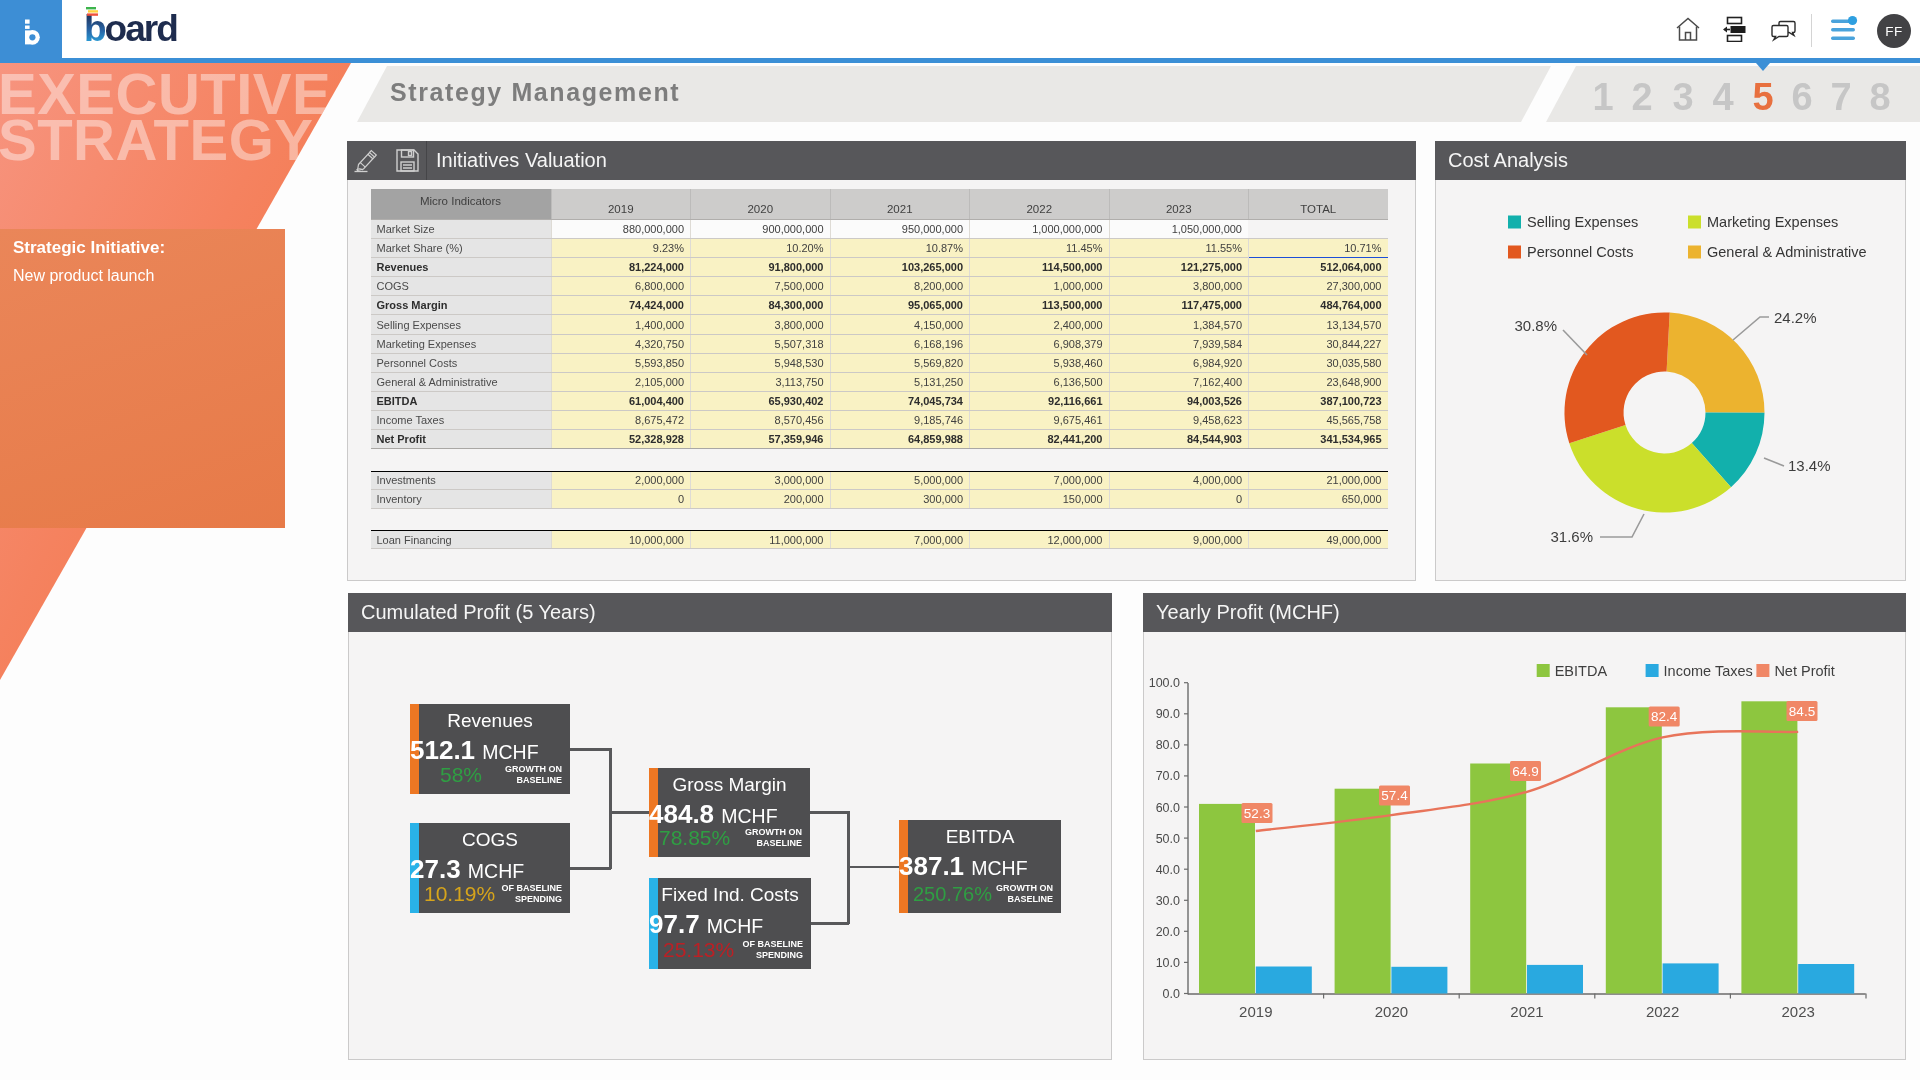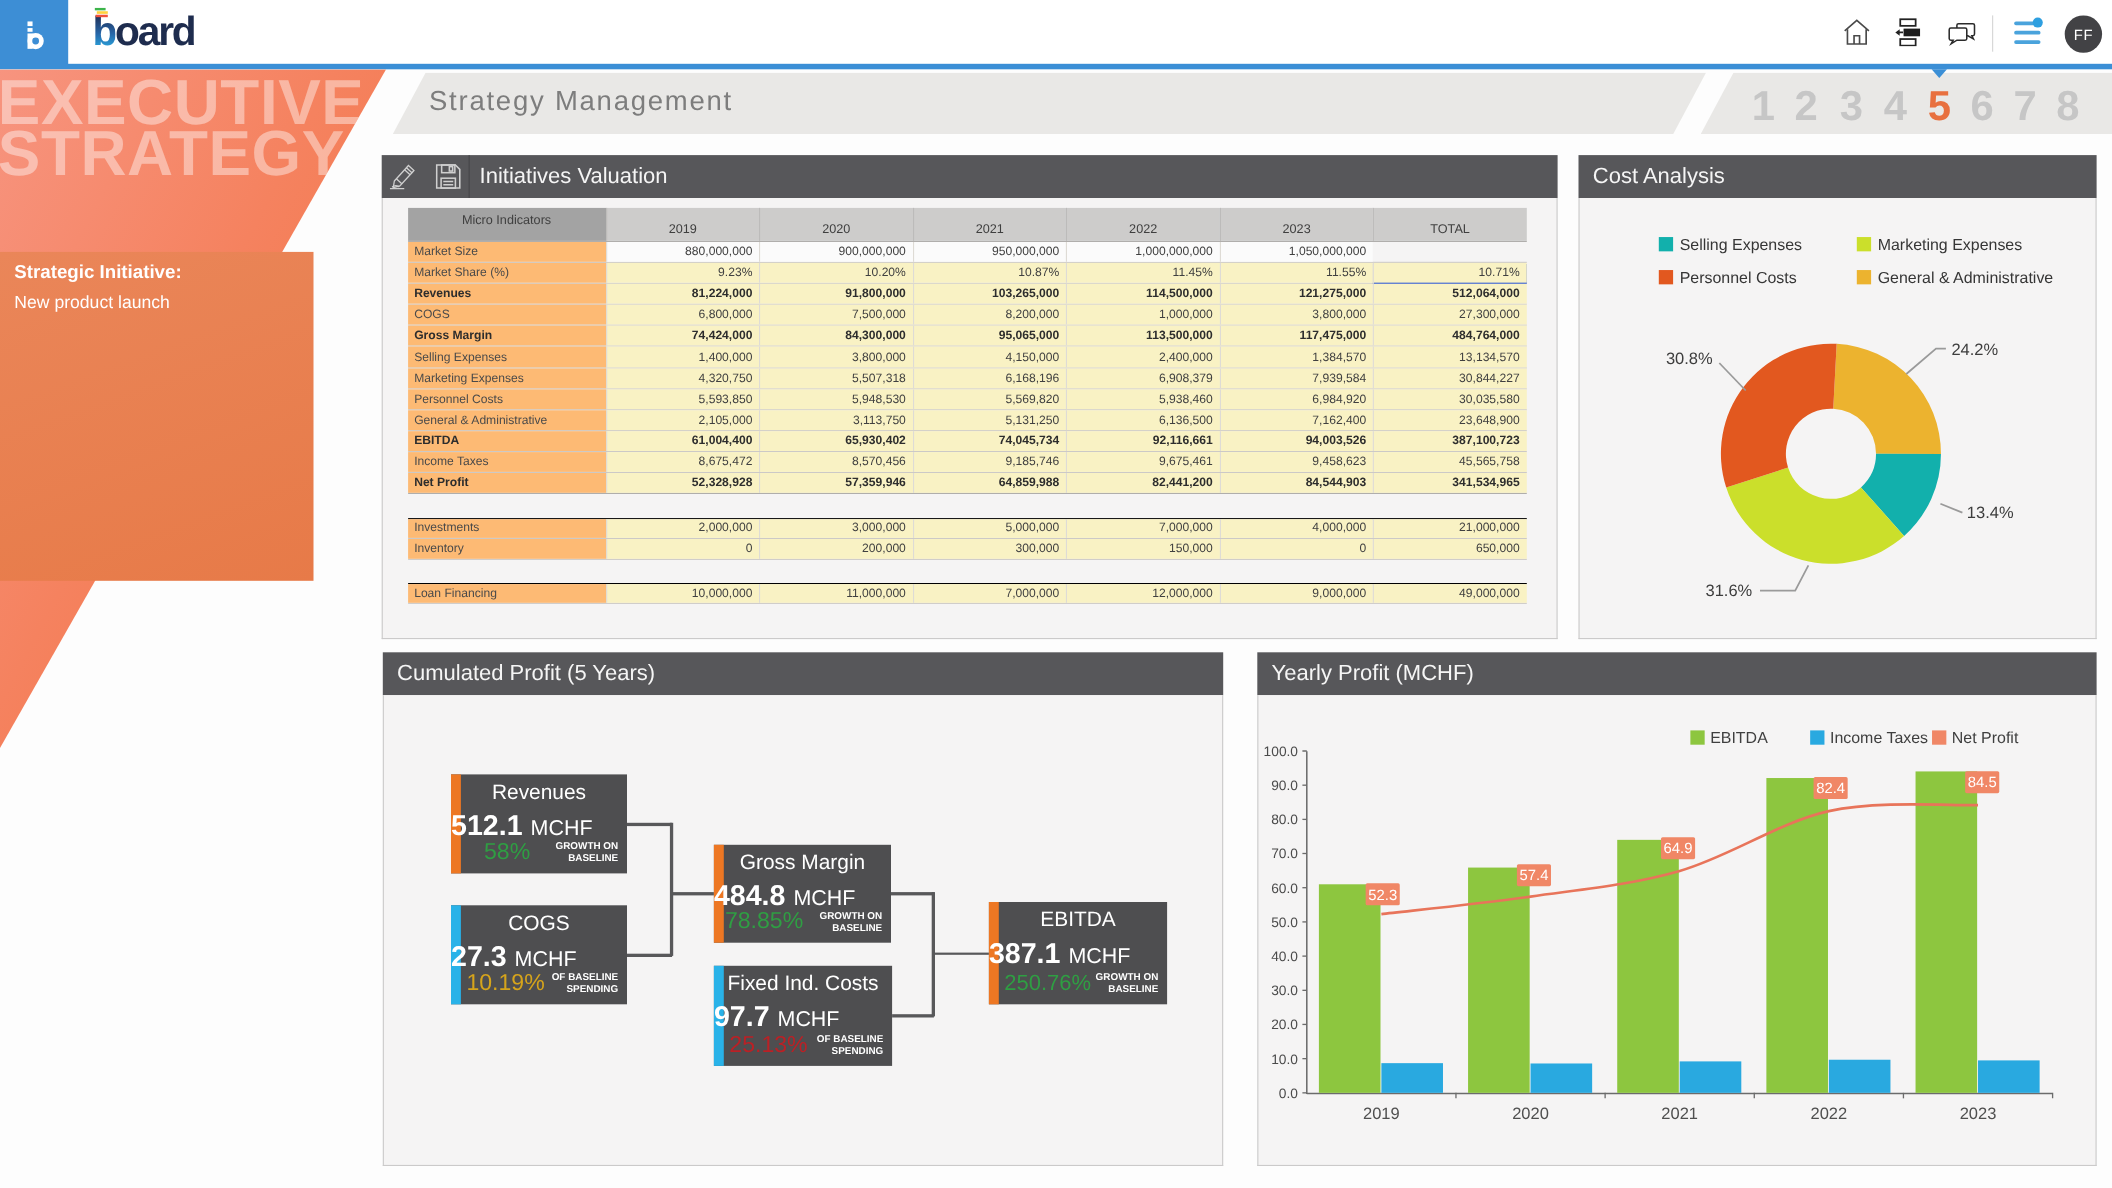--- a/index.html
+++ b/index.html
@@ -10,39 +10,39 @@
 #topbar { left:0; top:0; width:1920px; height:58px; background:#fff; }
 #blueline { left:0; top:58px; width:1920px; height:5px; background:#3b8fd6; }
 #bluesq { left:0; top:0; width:62px; height:60px; background:#3d8ed5; }
 #tri5 { left:1756px; top:63px; width:0; height:0; border-left:7px solid transparent; border-right:7px solid transparent; border-top:8px solid #3b8fd6; }
 
 #logo { left:84px; top:8px; font-weight:bold; font-size:37px; letter-spacing:-2px; color:#1e2c4e; }
 #logo .lb { background:linear-gradient(180deg,#203057 15%,#2766a8 55%,#2aa9e1 90%); -webkit-background-clip:text; background-clip:text; color:transparent; }
 
 #bandA { left:0; top:66px; width:1551px; height:56px; background:#e9e8e6; clip-path:polygon(387px 0, 1551px 0, 1521px 56px, 357px 56px); }
 #bandB { left:1546px; top:66px; width:374px; height:56px; background:#e9e8e6; clip-path:polygon(30px 0, 374px 0, 374px 56px, 0 56px); }
-#bandtitle { left:390px; top:78px; font-size:25px; font-weight:normal; letter-spacing:1.6px; color:#7d7d7d; }
+#bandtitle { left:390px; top:78px; font-size:25px; font-weight:bold; letter-spacing:1.6px; color:#7d7d7d; }
 .pgnum { position:absolute; top:76px; width:40px; text-align:center; font-size:38px; font-weight:bold; color:#c6c6c6; }
 .pgnum.act { color:#e8703f; }
 
 #orange { left:0; top:63px; width:352px; height:618px; background:linear-gradient(118deg,#f7947f 0%,#f5825f 45%,#f3713e 100%); clip-path:polygon(0 0, 351px 0, 0 617px); }
 #exec { left:-2px; top:8px; font-size:58px; line-height:46px; font-weight:bold; color:rgba(255,255,255,0.42); letter-spacing:0.5px; }
 #sibox { left:0; top:229px; width:285px; height:299px; background:linear-gradient(160deg,#ea8659 0%,#e77a48 100%); }
 #sibox .t1 { position:absolute; left:13px; top:9px; font-size:17px; font-weight:bold; color:#fff; }
 #sibox .t2 { position:absolute; left:13px; top:38px; font-size:16px; color:#fff; }
 
 .panel { position:absolute; }
 .phead { position:absolute; left:0; top:0; width:100%; height:39px; background:#57575a; color:#f5f5f5; }
 .phead .pt { position:absolute; font-size:20px; top:8px; }
 .pbody { position:absolute; left:0; top:39px; width:100%; background:#f5f4f4; border:1px solid #cbcaca; border-top:none; }
 
 #tbl { left:23.5px; top:48px; width:1017px; font-size:11px; color:#404040; }
 .trow { display:flex; height:19.1px; align-items:center; border-bottom:1px solid #ccc9c6; }
 .trow > div { height:100%; display:flex; align-items:center; }
-.c0 { width:180px; padding-left:6px; background:#fdba74; color:#4a4a4a; }
+.c0 { width:180px; padding-left:6px; background:#e5e5e5; color:#4a4a4a; }
 .cn { width:139.5px; justify-content:flex-end; padding-right:6px; background:#f9f2c4; border-left:1px solid #dedbd5; }
 .cw { background:#fbfbfb; }
 .ct { background:#1d4ed8; color:#fff;margin-top:40px; }
 .bold { font-weight:bold; color:#2d2d2d; }
 .trow.last { border-bottom:1.5px solid #a9a7a4; }
 #tinv .trow:first-child, #tloan .trow:first-child { border-top:1px solid #000000; }
 .thead { display:flex; height:31px; font-size:11.5px; color:#3f3f3f; border-bottom:1px solid #b0aeac; }
 .thead > div { display:flex; align-items:center; justify-content:center; }
 .h0 { width:180px; background:#a3a3a3; }
 .hn { width:139.5px; background:#cdcccb; padding-top:9px; border-left:1px solid #bcbbba; }

